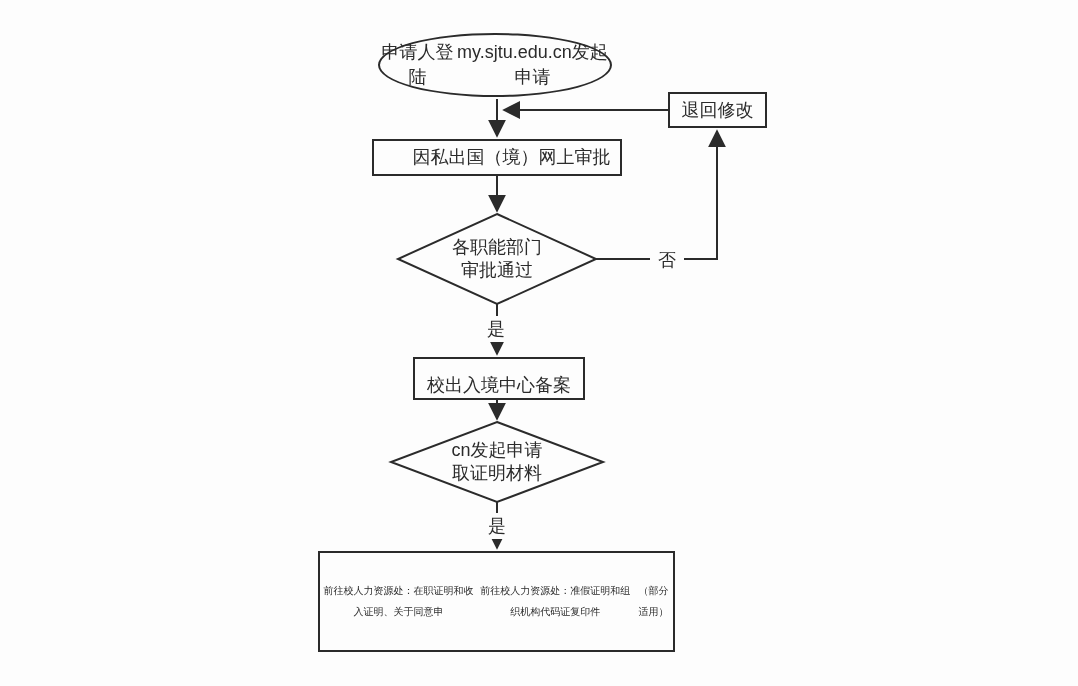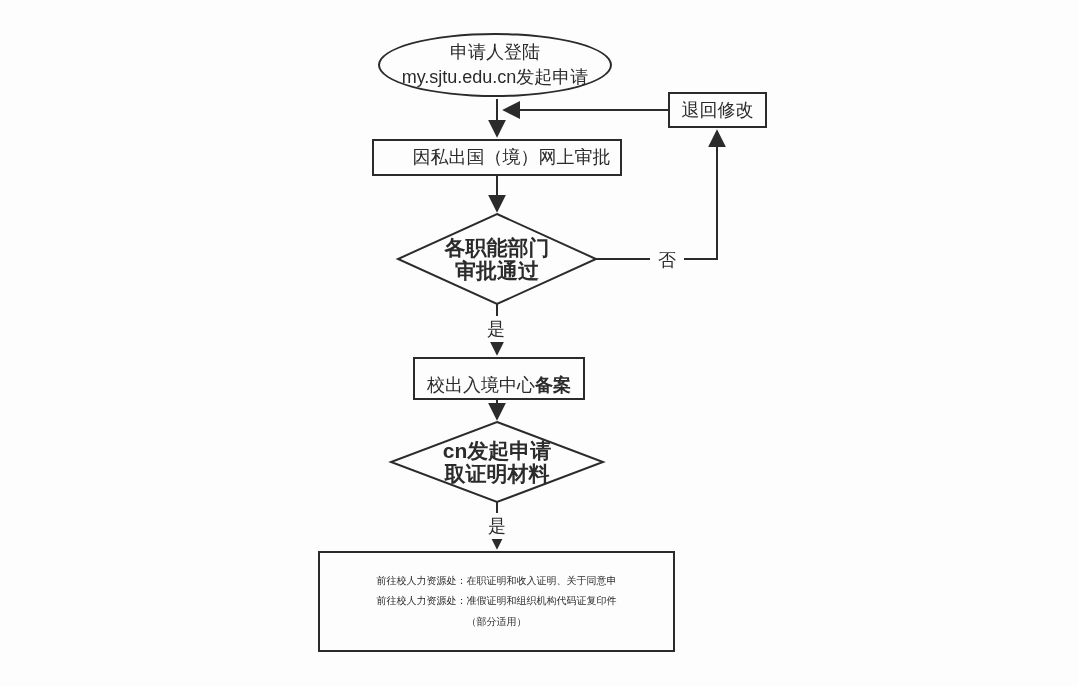--- a/index.html
+++ b/index.html
@@ -27,21 +27,21 @@
   .overlay line,.overlay path,.overlay polygon{
     stroke:var(--stroke-color);
     stroke-width:2;
     fill:none;
   }
   .overlay .arrowhead{ fill:var(--stroke-color); stroke:none; }
   .node{
     position:absolute;
     box-sizing:border-box;
     display:flex;
-    flex-direction:column;
+    flex-direction:row;
     align-items:center;
     justify-content:center;
     text-align:center;
     border:2px solid var(--stroke-color);
     background:var(--bg-color);
     font-size:18px;
     line-height:25px;
   }
   .start-node{
     left:378px; top:33px; width:234px; height:64px;
@@ -51,38 +51,37 @@
     left:668px; top:92px; width:99px; height:36px;
   }
   .approval-node{
     left:372px; top:139px; width:250px; height:37px;padding-left:29px;
   }
   .record-node{
     left:413px; top:357px; width:172px; height:43px;
     flex-direction:row;
     align-items:flex-end;
   }
-  .record-node .bold{ font-weight:700; }
+  .record-node .bold{ font-weight:400; }
   .materials-node{
     left:318px; top:551px; width:357px; height:101px;
     font-size:10px;
     line-height:20.5px;
   }
   .diamond-text{
     position:absolute;
     box-sizing:border-box;
     display:flex;
     flex-direction:column;
     align-items:center;
     justify-content:center;
     text-align:center;
-    font-size:21px;
+    font-size:18px;
     line-height:23px;
     background:transparent;
-    font-weight:bold;
   }
   .diamond1-text{ left:398px; top:214px; width:198px; height:90px; }
   .diamond2-text{ left:391px; top:422px; width:212px; height:80px; }
   .edge-label{
     position:absolute;
     display:flex;
     align-items:center;
     justify-content:center;
     font-size:18px;
     background:var(--bg-color);

